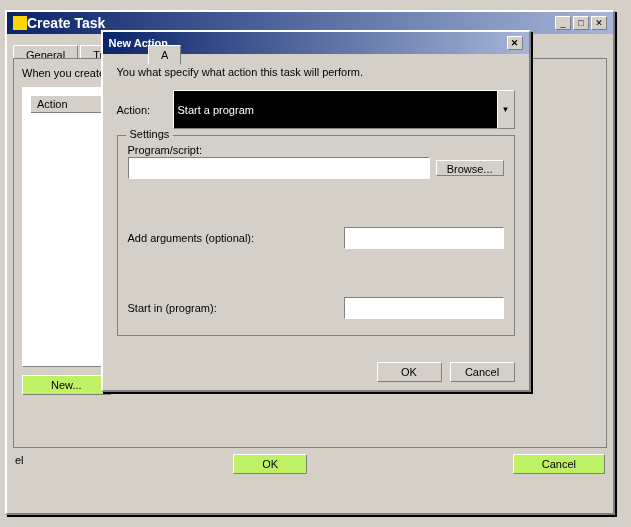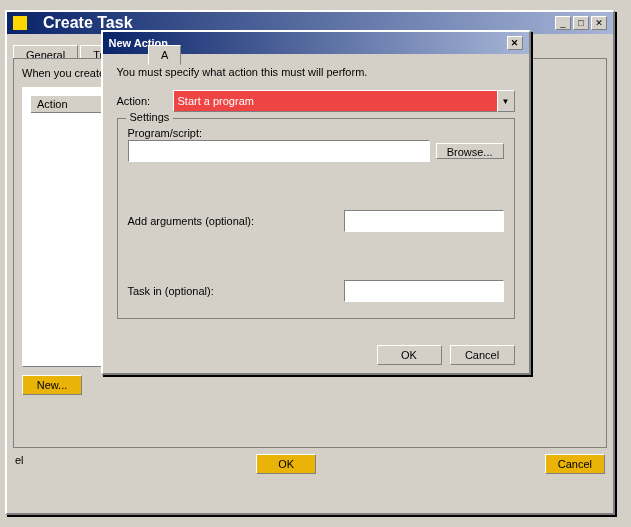--- a/index.html
+++ b/index.html
@@ -31,25 +31,25 @@
       background: linear-gradient(to right, #0a246a, #a6b5d7);
       color: white;
       padding: 3px 6px;
       display: flex;
       align-items: center;
       justify-content: space-between;
       height: 22px;
     }
 
     .window-title {
-      font-size: 16px;
+      font-size: 14px;
       font-weight: bold;
       display: flex;
       align-items: center;
-      gap: 16px;
+      gap: 0;
     }
 
     .title-icon {
       width: 14px;
       height: 14px;
       background: #ffd700;
       border: 1px solid #a0800;
       display: inline-block;
     }
 
@@ -132,25 +132,25 @@
       padding: 2px 6px;
       font-size: 11px;
       border-bottom: 1px solid #808080;
     }
 
     .new-btn-area {
       margin-top: 8px;
     }
 
     .win-button {
-      background: #eab308;
-      border: 1px solid #ffffff;
-      border-right-color: #808080;
-      border-bottom-color: #808080;
-      padding: 3px 12px;
+      background: #bef264;
+      border: 1px solid #ffffff;
+      border-right-color: #808080;
+      border-bottom-color: #808080;
+      padding: 3px 28px;
       font-size: 11px;
       cursor: pointer;
       min-width: 60px;
     }
 
     
     .bottom-buttons {
       display: flex;
       justify-content: space-between;
       padding: 6px 8px;
@@ -228,30 +228,30 @@
       min-width: 50px;
     }
 
     .select-wrap {
       position: relative;
       flex: 1;
     }
 
     .win-select {
       width: 100%;
-      background: #ef4444;
+      background: #000000;
       color: white;
       border: 1px solid #808080;
       border-top: 1px solid #ffffff;
       border-left: 1px solid #ffffff;
       padding: 2px 20px 2px 4px;
       font-size: 11px;
       appearance: none;
       cursor: pointer;
-      height: 22px;
+      height: 39px;
     }
 
     .select-arrow {
       position: absolute;
       right: 0;
       top: 0;
       width: 18px;
       height: 100%;
       background: #d4d0c8;
       border-left: 1px solid #808080;
@@ -433,21 +433,21 @@
 <div class="dialog-overlay">
   <div class="dialog">
     <div class="dialog-titlebar">
       <span class="dialog-title">New Action</span>
       <div class="dialog-close">
         <span>✕</span>
       </div>
     </div>
 
     <div class="dialog-body">
-      <div class="dialog-desc">You must specify what action this must will perform.</div>
+      <div class="dialog-desc">You what specify what action this task will perform.</div>
 
       <div class="action-row">
         <span class="action-label">Action:</span>
         <div class="select-wrap">
           <select class="win-select">
             <option>Start a program</option>
             <option>Send an e-mail</option>
             <option>Display a message</option>
           </select>
           <div class="select-arrow">▼</div>
@@ -464,21 +464,21 @@
             <button class="browse-btn">Browse...</button>
           </div>
         </div>
 
         <div class="inline-label-row">
           <span class="inline-label">Add arguments (optional):</span>
           <input type="text" class="inline-input" style="">
         </div>
 
         <div class="inline-label-row">
-          <span class="inline-label">Task in (optional):</span>
+          <span class="inline-label">Start in (program):</span>
           <input type="text" class="inline-input" style="">
         </div>
       </div>
     </div>
 
     <div class="dialog-buttons">
       <button class="ok-btn">OK</button>
       <button class="cancel-btn">Cancel</button>
     </div>
   </div>

